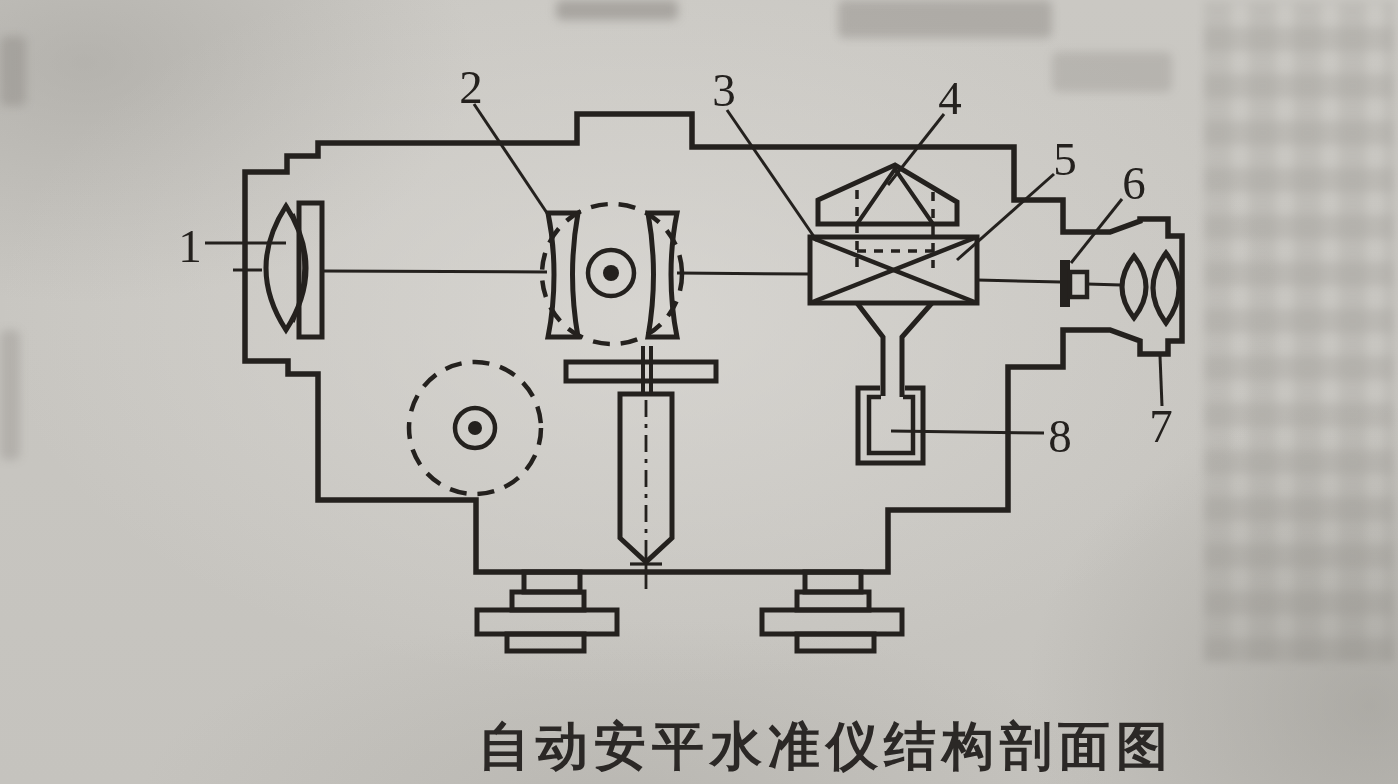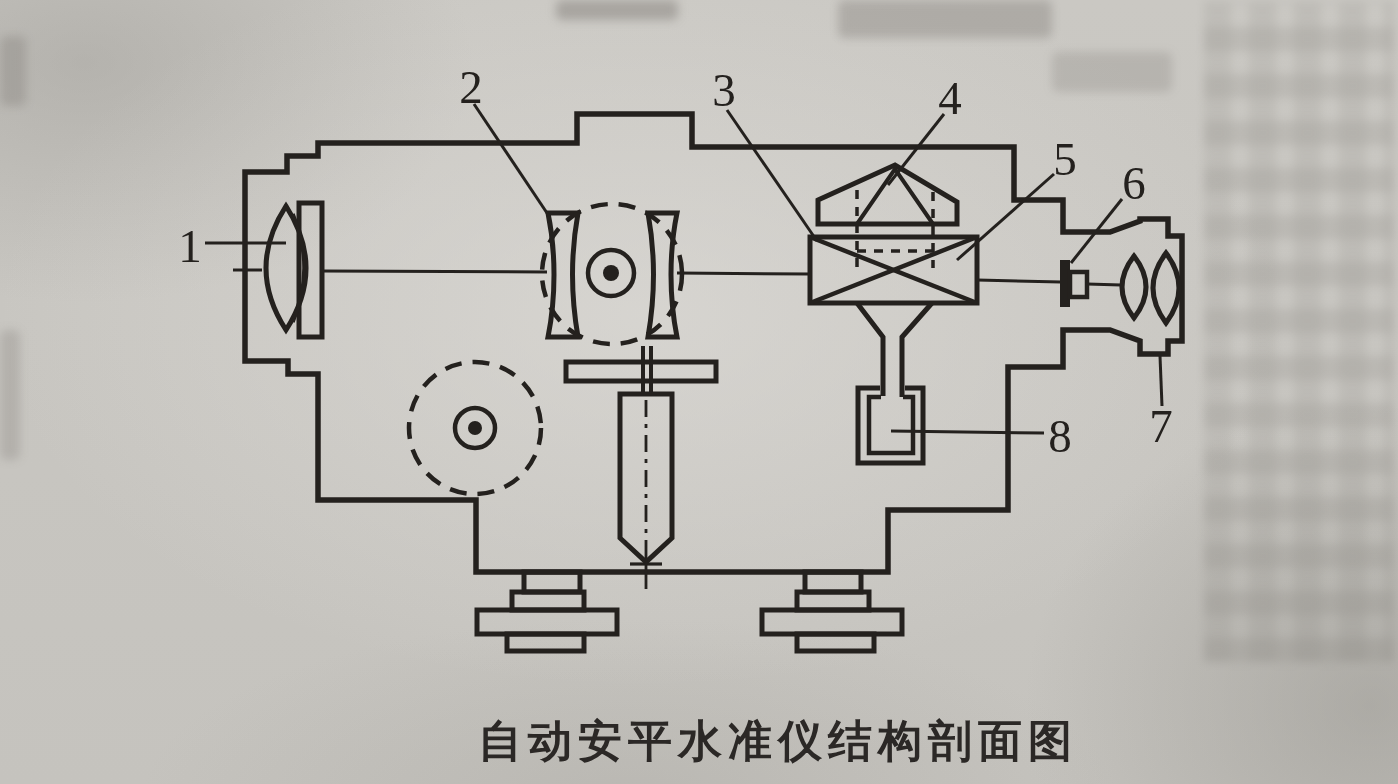--- a/index.html
+++ b/index.html
@@ -25,21 +25,21 @@
   .smudge{position:absolute;background:rgba(118,115,109,.42);filter:blur(5px);border-radius:6px;}
   .sm1{left:556px;top:0;width:122px;height:20px;}
   .sm2{left:838px;top:0;width:214px;height:38px;opacity:.8;}
   .sm3{left:1052px;top:52px;width:120px;height:40px;opacity:.55;}
   .sm4{left:0;top:36px;width:26px;height:70px;opacity:.7;}
   .sm5{left:0;top:330px;width:20px;height:130px;opacity:.6;}
   svg.diagram{position:absolute;left:0;top:0;}
   .ink{stroke:#24211e;fill:none;}
   .caption{
     position:absolute;left:478px;top:712px;white-space:nowrap;
-    font-size:44px;font-weight:700;letter-spacing:6px;color:#2b2826;
+    font-size:52px;font-weight:700;letter-spacing:6px;color:#2b2826;
     font-family:Liberation Sans, sans-serif;
     text-align:right;
   }
   .watermark{
     position:absolute;top:719px;right:15px;white-space:nowrap;
     font-size:37px;font-weight:700;letter-spacing:2px;color:#f4f3f1;
     text-shadow:1px 2px 3px rgba(28,28,28,.9), -1px -1px 2px rgba(28,28,28,.45), 0 0 6px rgba(60,60,60,.5);
     font-family:"Liberation Sans", sans-serif;
   }
   .watermark .brand{margin-right:12px;}

